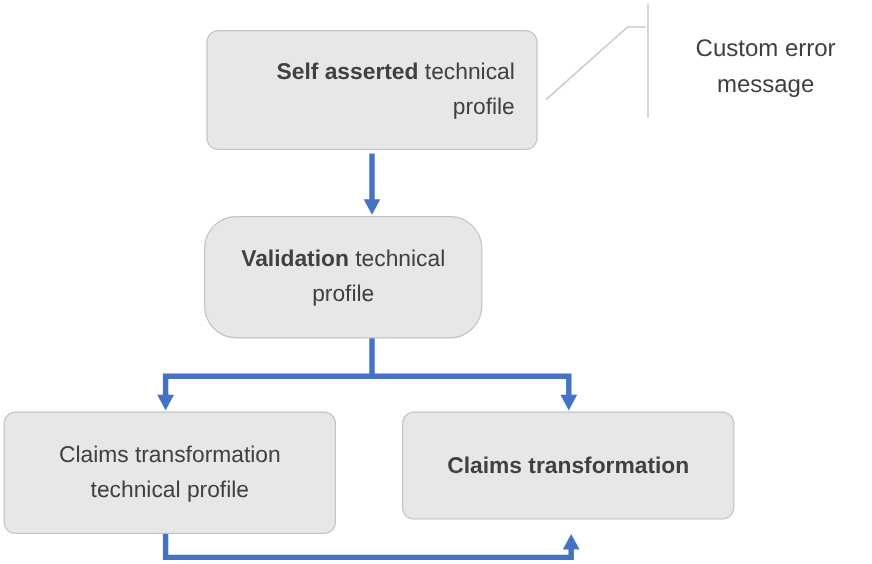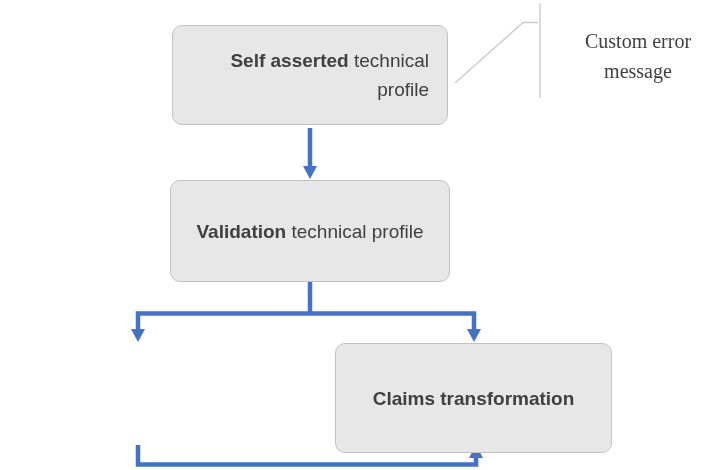--- a/index.html
+++ b/index.html
@@ -18,27 +18,27 @@
     border:1.4px solid var(--boxBorder,#c2c2c2);
     border-radius:10px;
     display:flex;align-items:center;justify-content:center;
     text-align:center;
     color:var(--text,#404040);
     font-size:19px;line-height:29px;
     padding:6px 18px;
   }
   .node b{font-weight:700;}
   .node-self-asserted{left:172px;top:25px;width:276px;height:100px;text-align:right;}
-  .node-validation{left:170px;top:180px;width:280px;height:102px;}
+  .node-validation{left:170px;top:180px;width:232px;height:102px;border-radius:27px;}
   .node-claims-tp{left:3px;top:343px;width:277px;height:102px;}
-  .node-claims-transformation{left:335px;top:343px;width:277px;height:110px;}
+  .node-claims-transformation{left:335px;top:343px;width:277px;height:90px;}
   .callout-text{
     position:absolute;left:552px;top:26px;width:172px;
     text-align:center;color:var(--text,#404040);
-    font-size:20px;line-height:30px;font-family:Liberation Serif, serif;
+    font-size:20px;line-height:30px;
   }
   .arrow-stroke{stroke:var(--arrow,#4472c4);stroke-width:4.5;fill:none;stroke-linejoin:miter;}
   .arrow-head{fill:var(--arrow,#4472c4);stroke:none;}
   .callout-stroke{stroke:var(--calloutLine,#c9c9c9);stroke-width:1.3;fill:none;}
 </style>
 </head>
 <body>
 
 <div class="canvas">
 
@@ -60,20 +60,23 @@
   </svg>
 
   <div class="node node-self-asserted">
     <span><b>Self asserted</b><span> technical profile</span></span>
   </div>
 
   <div class="node node-validation">
     <span><b>Validation</b><span> technical profile</span></span>
   </div>
 
+  <div class="node node-claims-tp">
+    <span>Claims transformation technical profile</span>
+  </div>
 
   <div class="node node-claims-transformation">
     <span><b>Claims transformation</b></span>
   </div>
 
   <div class="callout-text">Custom error message</div>
 
 </div>
 
 </body></html>

